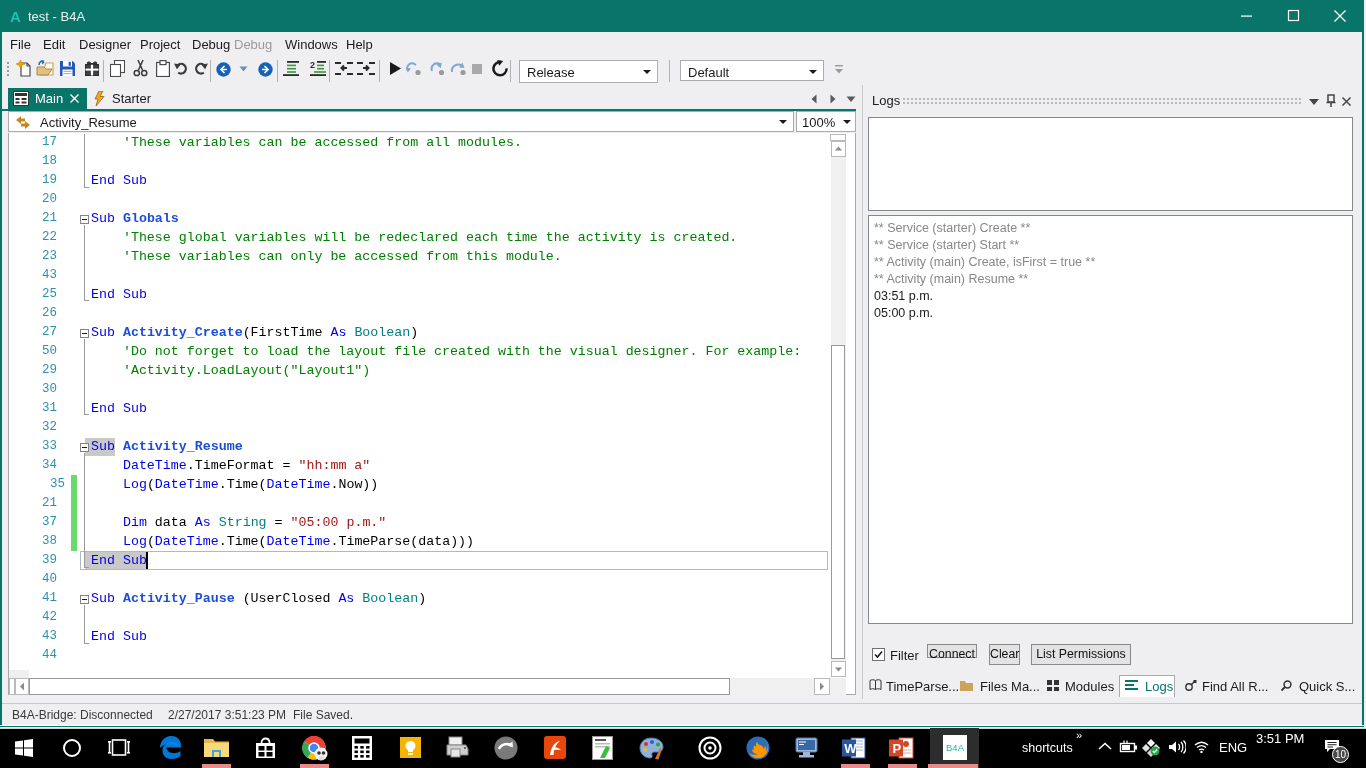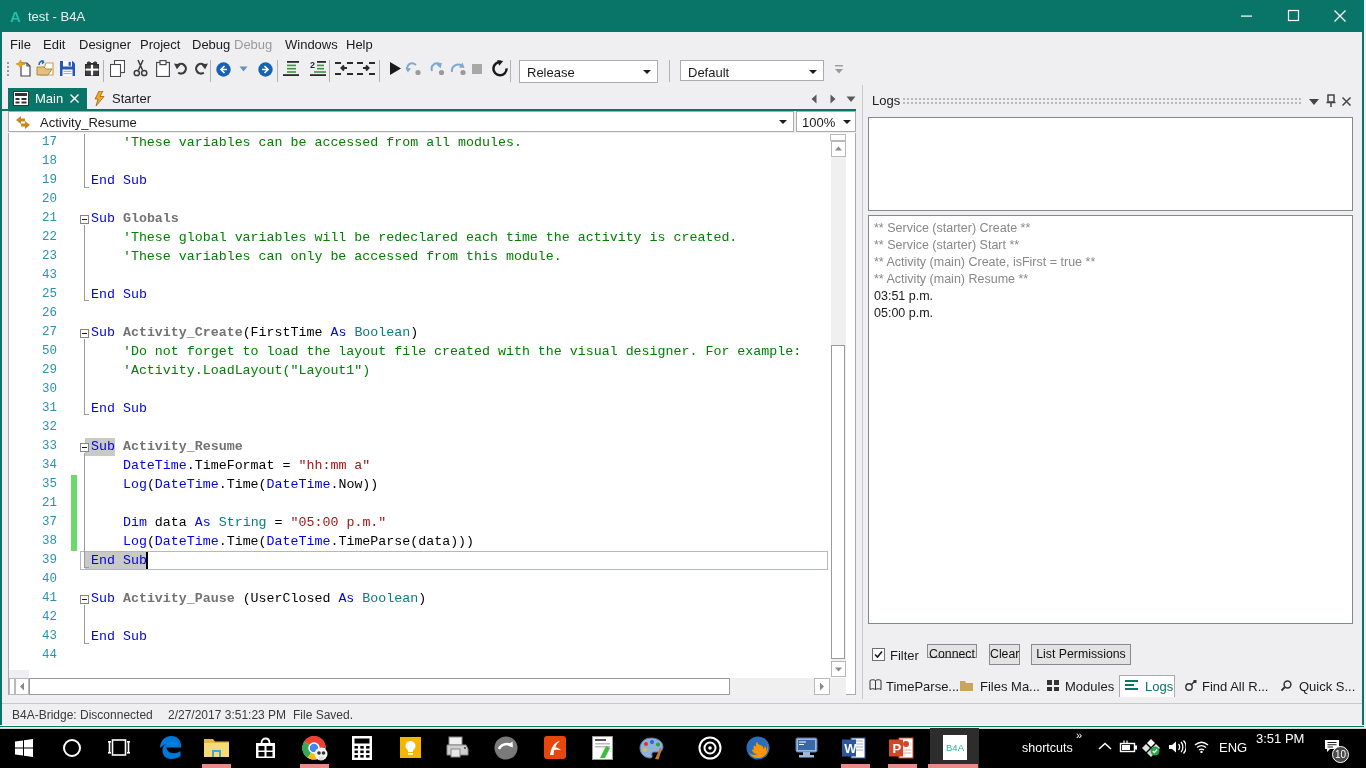--- a/index.html
+++ b/index.html
@@ -19,21 +19,21 @@
 .combo { position:absolute; background:#fff; border:1px solid #ACACAC; font-size:13px; color:#1b1b1b; }
 .combo .arr { position:absolute; right:5px; top:8px; width:0; height:0; border-left:4px solid transparent; border-right:4px solid transparent; border-top:4px solid #1b1b1b; }
 
 #tabrow { left:2px; top:87px; width:1360px; height:22px; background:#EFEFF2; }
 #tabline { left:2px; top:109px; width:854px; height:2px; background:#087568; }
 .maintab { left:8px; top:88px; width:79px; height:21px; background:#087568; }
 
 #editor { left:8px; top:133px; width:848px; height:562px; background:#fff; border:1px solid #a9a9a9; border-top:none; }
 .codeline { position:absolute; left:91px; font-family:"Liberation Mono", monospace; font-size:13.3px; line-height:19px; white-space:pre; color:#000; }
 .lnum { position:absolute; width:26px; font-family:"Liberation Mono", monospace; font-size:12.5px; line-height:19px; color:#2B91AF; }
-.k { color:#0000E8; } .t { color:#008080; } .c { color:#008000; } .s { color:#A31515; } .bd { font-weight:bold; color:#737373; }
+.k { color:#0000E8; } .t { color:#008080; } .c { color:#008000; } .s { color:#A31515; } .bd { font-weight:bold; color:#1d4ed8; }
 .foldbox { position:absolute; width:9px; height:9px; background:#fff; border:1px solid #848484; }
 .foldbox:after { content:""; position:absolute; left:1px; top:3px; width:5px; height:1px; background:#1b1b1b; }
 .stline { position:absolute; width:1px; background:#9a9a9a; }
 .stcorner { position:absolute; height:1px; background:#9a9a9a; }
 .greenbar { position:absolute; left:71px; width:6px; background:#6CD96C; }
 
 .sbtrack { position:absolute; background:#F0F0F0; }
 .sbbtn { position:absolute; background:#F9F9F9; border:1px solid #B9B9B9; }
 .sbthumb { position:absolute; background:#CDCDCD; }
 
@@ -309,21 +309,21 @@
 <div class="lnum" style="left:42px;top:361px">29</div>
 <div class="codeline" style="top:361px">    <span class="c">'Activity.LoadLayout("Layout1")</span></div>
 <div class="lnum" style="left:42px;top:380px">30</div>
 <div class="lnum" style="left:42px;top:399px">31</div>
 <div class="codeline" style="top:399px"><span class="k">End Sub</span></div>
 <div class="lnum" style="left:42px;top:418px">32</div>
 <div class="lnum" style="left:42px;top:437px">33</div>
 <div class="codeline" style="top:437px"><span class="k">Sub</span> <span class="bd">Activity_Resume</span></div>
 <div class="lnum" style="left:42px;top:456px">34</div>
 <div class="codeline" style="top:456px">    <span class="k">DateTime</span>.TimeFormat = <span class="s">"hh:mm a"</span></div>
-<div class="lnum" style="left:42px;top:475px">35</div>
+<div class="lnum" style="left:50px;top:475px">35</div>
 <div class="codeline" style="top:475px">    <span class="k">Log</span>(<span class="k">DateTime</span>.Time(<span class="k">DateTime</span>.Now))</div>
 <div class="lnum" style="left:42px;top:494px">21</div>
 <div class="lnum" style="left:42px;top:513px">37</div>
 <div class="codeline" style="top:513px">    <span class="k">Dim</span> data <span class="k">As</span> <span class="t">String</span> = <span class="s">"05:00 p.m."</span></div>
 <div class="lnum" style="left:42px;top:532px">38</div>
 <div class="codeline" style="top:532px">    <span class="k">Log</span>(<span class="k">DateTime</span>.Time(<span class="k">DateTime</span>.TimeParse(data)))</div>
 <div class="lnum" style="left:42px;top:551px">39</div>
 <div class="codeline" style="top:551px"><span class="k">End Sub</span></div>
 <div class="lnum" style="left:42px;top:570px">40</div>
 <div class="lnum" style="left:42px;top:589px">41</div>

